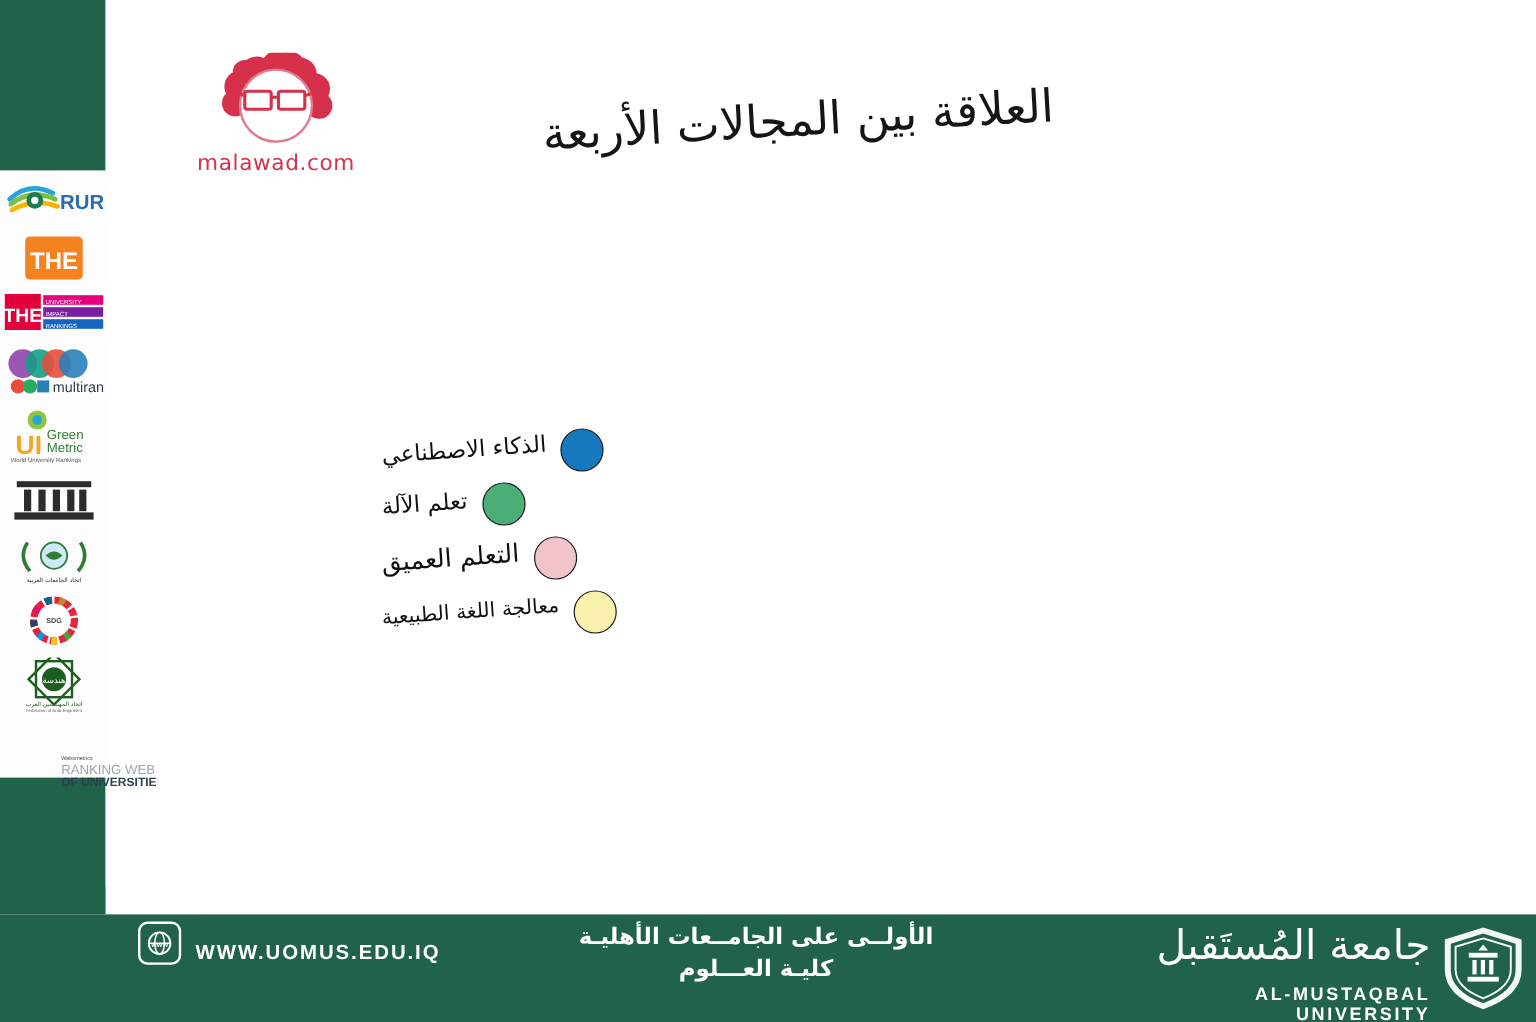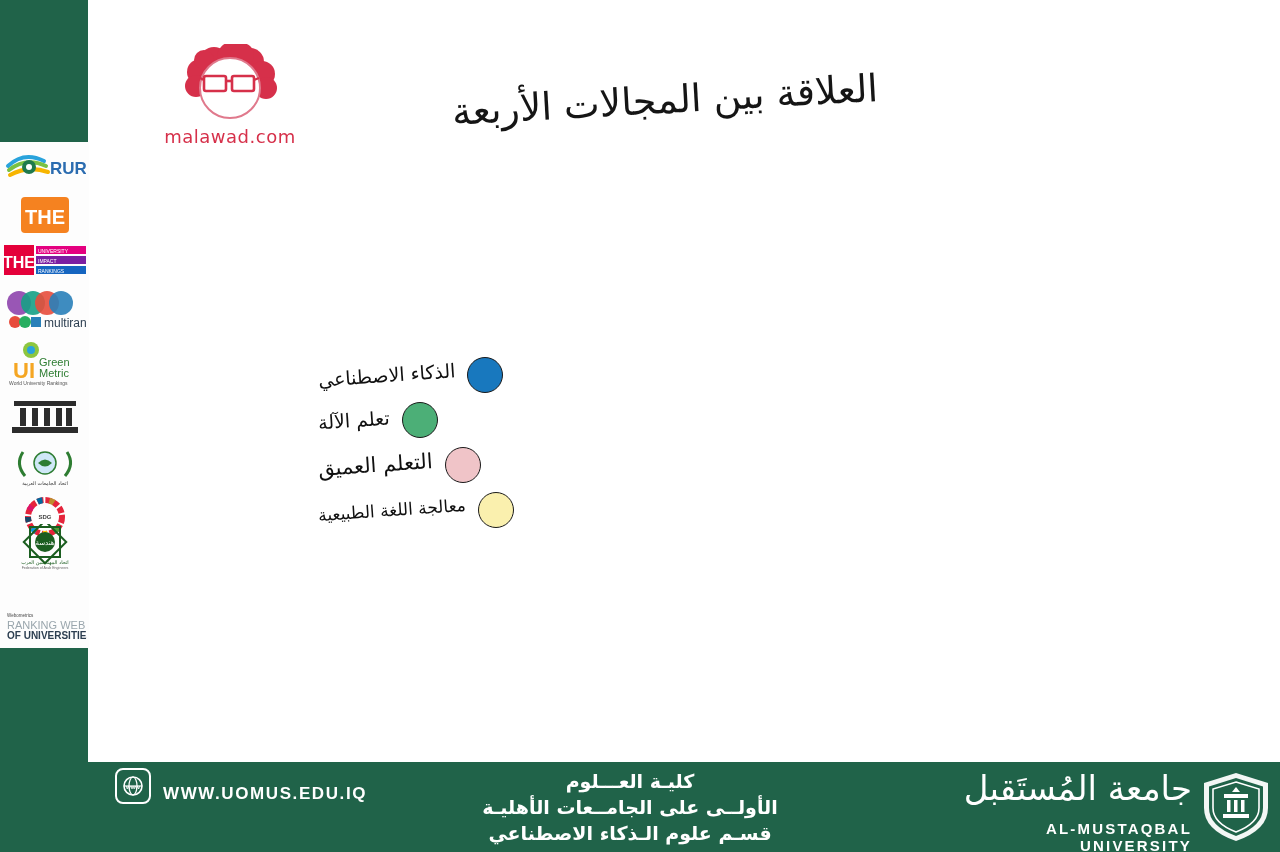--- a/index.html
+++ b/index.html
@@ -213,34 +213,34 @@
         <circle r="17" fill="none" stroke="#19486a" stroke-width="6" stroke-dasharray="5 100" stroke-dashoffset="-48"></circle>
         <circle r="17" fill="none" stroke="#dd1367" stroke-width="6" stroke-dasharray="5 100" stroke-dashoffset="-60"></circle>
         <circle r="17" fill="none" stroke="#00689d" stroke-width="6" stroke-dasharray="5 100" stroke-dashoffset="-72"></circle>
         <circle r="17" fill="none" stroke="#bf8b2e" stroke-width="6" stroke-dasharray="5 100" stroke-dashoffset="-84"></circle>
         <circle r="10" fill="#ffffff"></circle>
         <text y="2" text-anchor="middle" font-family="Liberation Sans, sans-serif" font-size="6" font-weight="bold" fill="#444">SDG</text>
       </g>
     </svg>
   </div>
 
-  <div class="badge" style="top:524px;height:46px;">
+  <div class="badge" style="top:548px;height:46px;">
     <svg width="80" height="46" viewBox="0 0 80 46">
       <g transform="translate(40,18)">
         <rect x="-15" y="-15" width="30" height="30" fill="none" stroke="#1b5e20" stroke-width="2"></rect>
         <rect x="-15" y="-15" width="30" height="30" fill="none" stroke="#1b5e20" stroke-width="2" transform="rotate(45)"></rect>
         <circle r="10" fill="#1b5e20"></circle>
         <text y="3" text-anchor="middle" font-family="DejaVu Sans, sans-serif" font-size="7" fill="#ffffff">هندسة</text>
       </g>
       <text x="40" y="40" text-anchor="middle" font-family="DejaVu Sans, sans-serif" font-size="5" fill="#1b5e20">اتحاد المهندسين العرب</text>
       <text x="40" y="45" text-anchor="middle" font-family="Liberation Sans, sans-serif" font-size="3.6" fill="#666">Federation of Arab Engineers</text>
     </svg>
   </div>
 
-  <div class="badge" style="top:608px;height:34px;">
+  <div class="badge" style="top:624px;height:34px;margin-left:44px;">
     <svg width="84" height="32" viewBox="0 0 84 32">
       <text x="4" y="8" font-family="Liberation Sans, sans-serif" font-size="4.5" fill="#444">Webometrics</text>
       <text x="4" y="20" font-family="Liberation Sans, sans-serif" font-size="11" fill="#9aa6ad">RANKING WEB</text>
       <text x="4" y="30" font-family="Liberation Sans, sans-serif" font-size="10" font-weight="bold" fill="#2c3e50">OF UNIVERSITIES</text>
     </svg>
   </div>
 
   <div class="malawad">
     <svg width="180" height="86" viewBox="0 0 180 86">
       <g transform="translate(90,42)">
@@ -298,23 +298,22 @@
           <ellipse cx="11" cy="11" rx="4" ry="9" fill="none" stroke="#fff" stroke-width="1.2"></ellipse>
           <line x1="2" y1="11" x2="20" y2="11" stroke="#fff" stroke-width="1.2"></line>
           <text x="11" y="14" text-anchor="middle" font-family="Liberation Sans, sans-serif" font-size="6" font-weight="bold" fill="#fff">www</text>
         </svg>
       </span>
       <span class="foot-txt">WWW.UOMUS.EDU.IQ</span>
     </div>
   </div>
 
   <div class="foot-center">
+    <div>الأولــى على الجامــعات الأهليـة</div>
     <div>كليـة العـــلوم</div>
-    <div>الأولــى على الجامــعات الأهليـة</div>
-    <div>قسـم علوم الـذكاء الاصطناعي</div>
   </div>
 
   <div class="foot-uni">
     <div class="uni-ar">جامعة المُستَقبل</div>
     <div class="uni-en">AL-MUSTAQBAL UNIVERSITY</div>
     <svg style="position:absolute;right:6px;top:8px;" width="76" height="74" viewBox="0 0 76 74">
       <path d="M38 3 L70 13 L70 38 Q70 60 38 71 Q6 60 6 38 L6 13 Z" fill="#ffffff" opacity=".95"></path>
       <path d="M38 8 L65 16.5 L65 38 Q65 56 38 66 Q11 56 11 38 L11 16.5 Z" fill="#206349"></path>
       <path d="M38 12 L61 19 L61 38 Q61 53 38 62 Q15 53 15 38 L15 19 Z" fill="none" stroke="#ffffff" stroke-width="1.6"></path>
       <rect x="26" y="24" width="24" height="4" fill="#ffffff"></rect>

